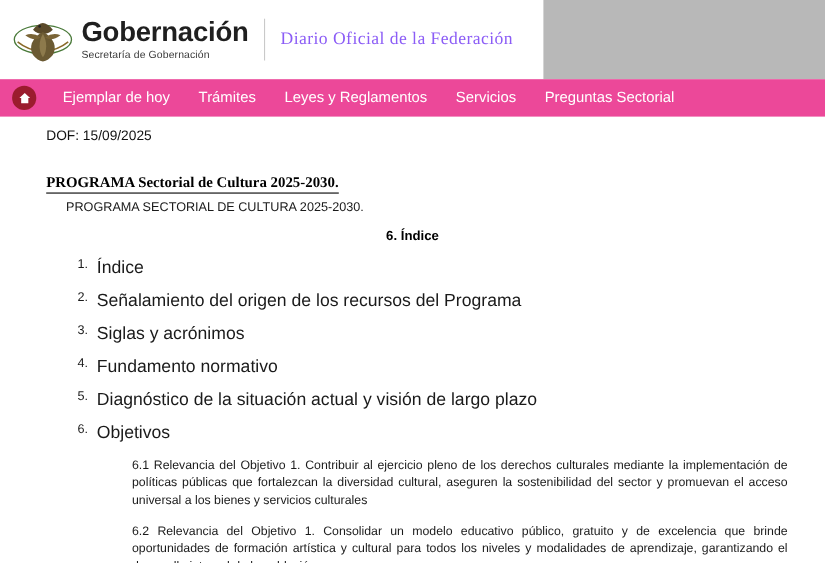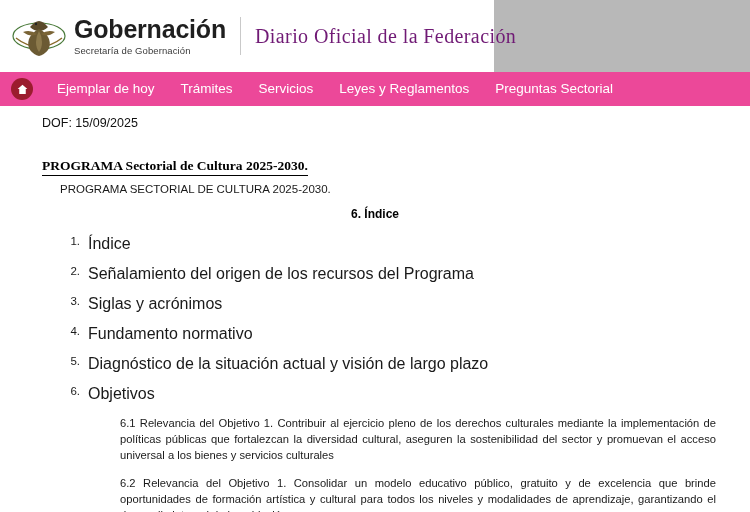--- a/index.html
+++ b/index.html
@@ -76,22 +76,22 @@
     letter-spacing: 0.1px;
   }
   .header-sep {
     width: 1px;
     height: 38px;
     background: #c9c9c9;
     margin-right: 14px;
   }
   .dof-title {
     font-family: "Liberation Serif", serif;
-    font-size: 20px;
-    color: #701a75;
+    font-size: 16px;
+    color: #8b5cf6;
     letter-spacing: 0.4px;
     white-space: nowrap;
   }
 
   
   .navbar {
     position: relative;
     height: 34px;
     background: #ec4899;
     display: flex;
@@ -239,22 +239,22 @@
     <div class="nav-home">
       <span class="home-circle">
         <svg viewBox="0 0 16 16" width="13" height="13" aria-hidden="true">
           <path d="M8 2 L14 7.5 L12 7.5 L12 13.5 L4 13.5 L4 7.5 L2 7.5 Z" fill="#ffffff"></path>
         </svg>
       </span>
     </div>
     <div class="nav-items">
       <div class="nav-item">Ejemplar de hoy</div>
       <div class="nav-item">Trámites</div>
+      <div class="nav-item">Leyes y Reglamentos</div>
       <div class="nav-item">Servicios</div>
-      <div class="nav-item">Leyes y Reglamentos</div>
       <div class="nav-item">Preguntas Sectorial</div>
     </div>
   </div>
 
   <div class="doc">
 
     <div class="dof-date">DOF: 15/09/2025</div>
 
     <div>
       <div class="doc-title">PROGRAMA Sectorial de Cultura 2025-2030.</div>

